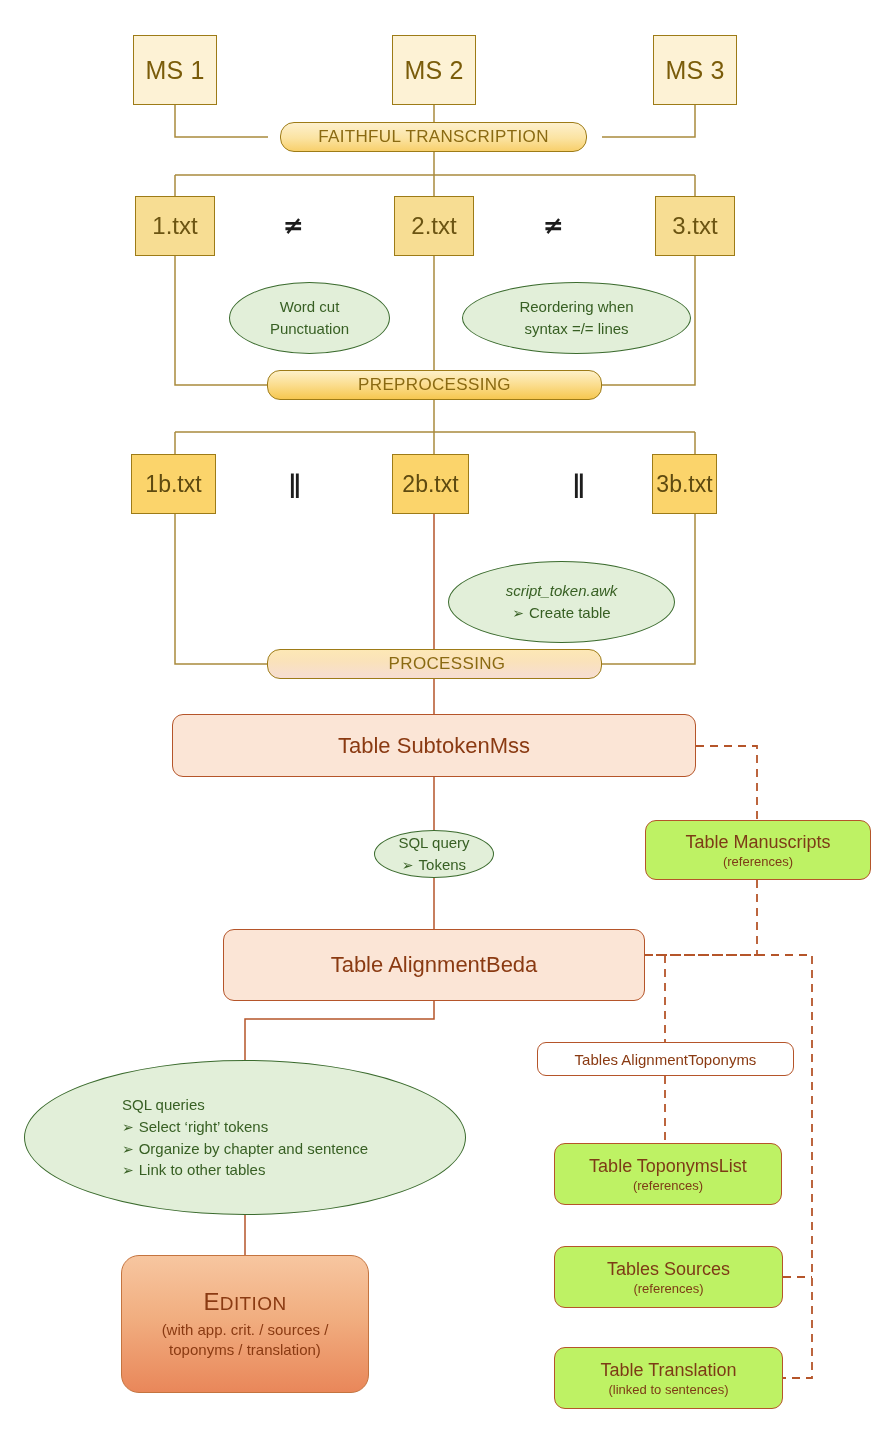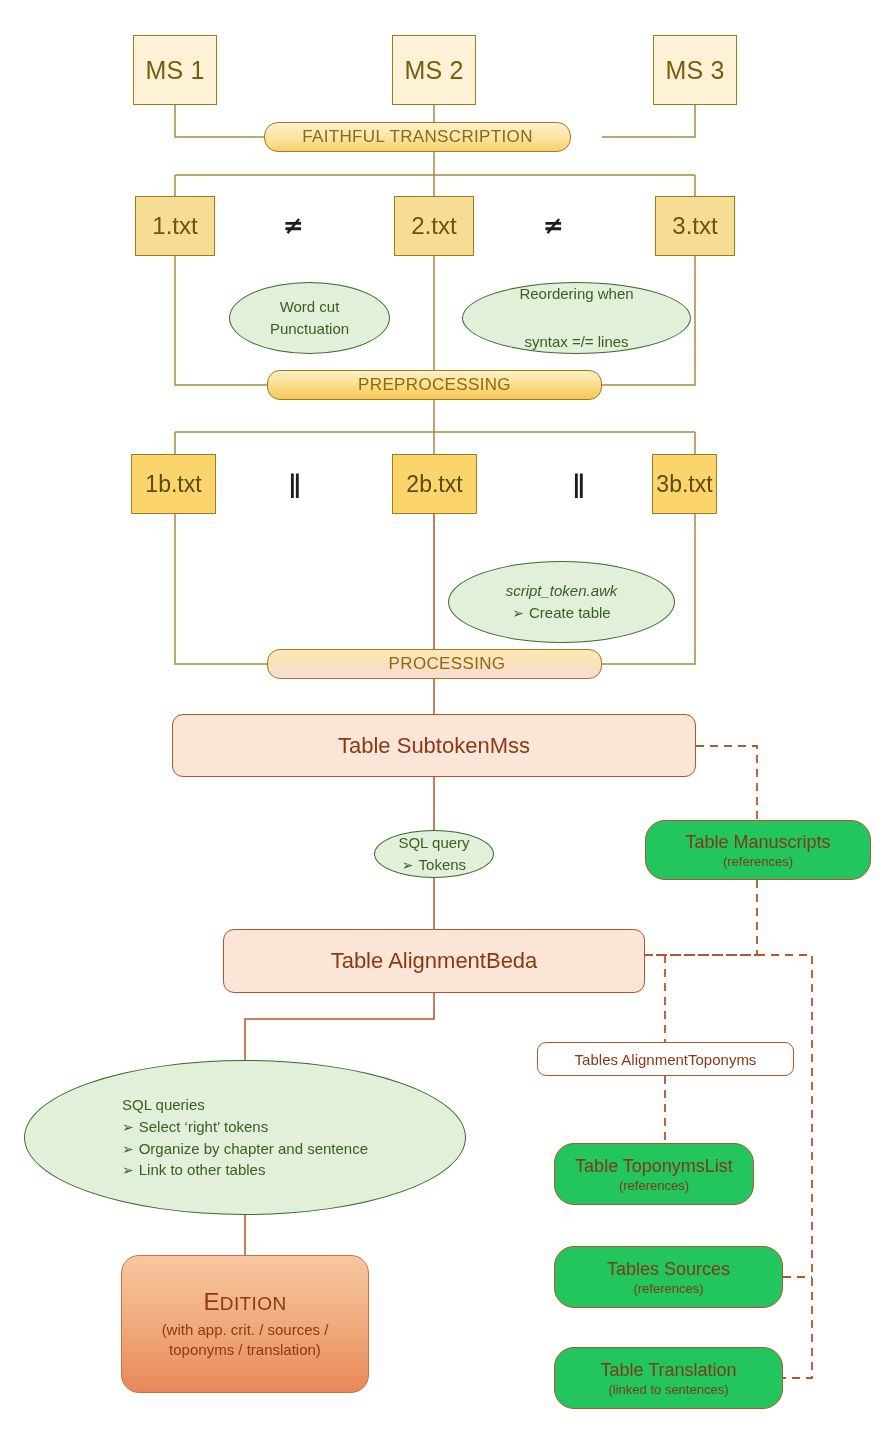--- a/index.html
+++ b/index.html
@@ -113,23 +113,23 @@
   
   .table-light {
     background: #fbe5d6;
     border: 1.9px solid #b5552a;
     border-radius: 11px;
     color: #8a3a12;
     font-size: 22px;
   }
   
   .table-ref {
-    background: #22c55e;
+    background: #bef264;
     border: 1.9px solid #b5552a;
-    border-radius: 20px;
+    border-radius: 11px;
     color: #7d3b16;
     font-size: 18px;
   }
   
   .table-outline {
     background: #ffffff;
     border: 1.9px solid #b5552a;
     border-radius: 9px;
     color: #8a3a12;
     font-size: 15px;
@@ -222,54 +222,54 @@
   <div class="node ms-box" style="left:133px; top:35px; width:84px; height:70px;">
     <span>MS 1</span>
   </div>
   <div class="node ms-box" style="left:392px; top:35px; width:84px; height:70px;">
     <span>MS 2</span>
   </div>
   <div class="node ms-box" style="left:653px; top:35px; width:84px; height:70px;">
     <span>MS 3</span>
   </div>
 
-  <div class="node stage-bar stage-1" style="left:264px; top:122px; width:307px; height:30px;border-radius:14px;">
+  <div class="node stage-bar stage-1" style="left:280px; top:122px; width:307px; height:30px;border-radius:14px;">
     <span>FAITHFUL TRANSCRIPTION</span>
   </div>
 
   <div class="node txt-box" style="left:135px; top:196px; width:80px; height:60px;">
     <span>1.txt</span>
   </div>
   <div class="node txt-box" style="left:394px; top:196px; width:80px; height:60px;">
     <span>2.txt</span>
   </div>
   <div class="node txt-box" style="left:655px; top:196px; width:80px; height:60px;">
     <span>3.txt</span>
   </div>
 
   <div class="op" style="left:283px; top:213px;">≠</div>
   <div class="op" style="left:543px; top:213px;">≠</div>
 
   <div class="ellipse" style="left:229px; top:282px; width:161px; height:72px;">
     <div>Word cut</div>
     <div>Punctuation</div>
   </div>
-  <div class="ellipse" style="left:462px; top:282px; width:229px; height:72px;justify-content:space-between;">
+  <div class="ellipse" style="left:462px; top:282px; width:229px; height:72px;">
     <div>Reordering when</div>
     <div>syntax =/= lines</div>
   </div>
 
   <div class="node stage-bar stage-2" style="left:267px; top:370px; width:335px; height:30px;">
     <span>PREPROCESSING</span>
   </div>
 
   <div class="node txtb-box" style="left:131px; top:454px; width:85px; height:60px;">
     <span>1b.txt</span>
   </div>
-  <div class="node txtb-box" style="left:392px; top:454px; width:85px; height:60px;">
+  <div class="node txtb-box" style="left:392px; top:454px; width:77px; height:60px;">
     <span>2b.txt</span>
   </div>
   <div class="node txtb-box" style="left:652px; top:454px; width:65px; height:60px;">
     <span>3b.txt</span>
   </div>
 
   <div class="op" style="left:288px; top:472px;">∥</div>
   <div class="op" style="left:572px; top:472px;">∥</div>
 
   <div class="ellipse" style="left:448px; top:561px; width:227px; height:82px;">
@@ -296,29 +296,29 @@
         <span class="bullet-mark">➢</span><span>Tokens</span>
       </div>
     </div>
   </div>
 
   <div class="node table-ref" style="left:645px; top:820px; width:226px; height:60px;">
     <span>Table Manuscripts</span>
     <span class="sub-note">(references)</span>
   </div>
 
-  <div class="node table-light" style="left:223px; top:929px; width:422px; height:64px;">
+  <div class="node table-light" style="left:223px; top:929px; width:422px; height:72px;">
     <span>Table AlignmentBeda</span>
   </div>
 
   <div class="node table-outline" style="left:537px; top:1042px; width:257px; height:34px;">
     <span>Tables AlignmentToponyms</span>
   </div>
 
-  <div class="node table-ref" style="left:554px; top:1143px; width:200px; height:62px;">
+  <div class="node table-ref" style="left:554px; top:1143px; width:228px; height:62px;">
     <span>Table ToponymsList</span>
     <span class="sub-note">(references)</span>
   </div>
 
   <div class="node table-ref" style="left:554px; top:1246px; width:229px; height:62px;">
     <span>Tables Sources</span>
     <span class="sub-note">(references)</span>
   </div>
 
   <div class="node table-ref" style="left:554px; top:1347px; width:229px; height:62px;">

